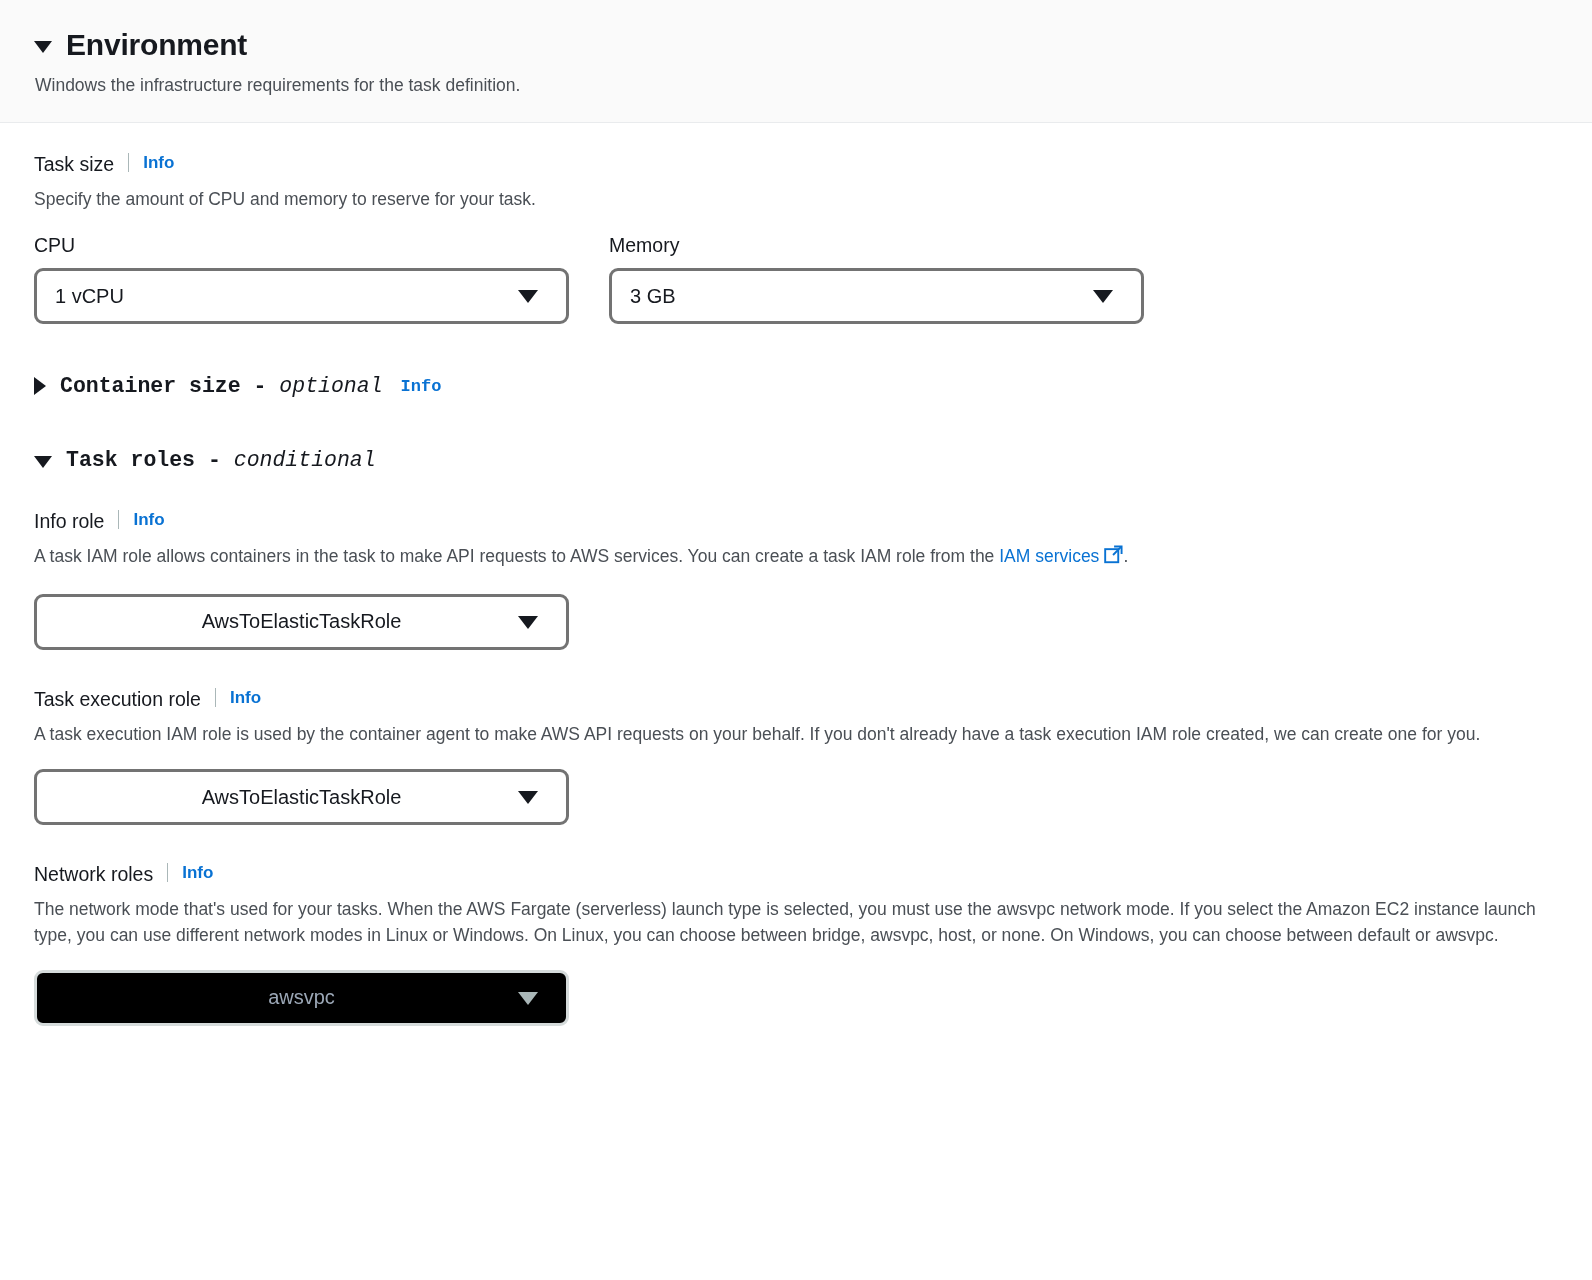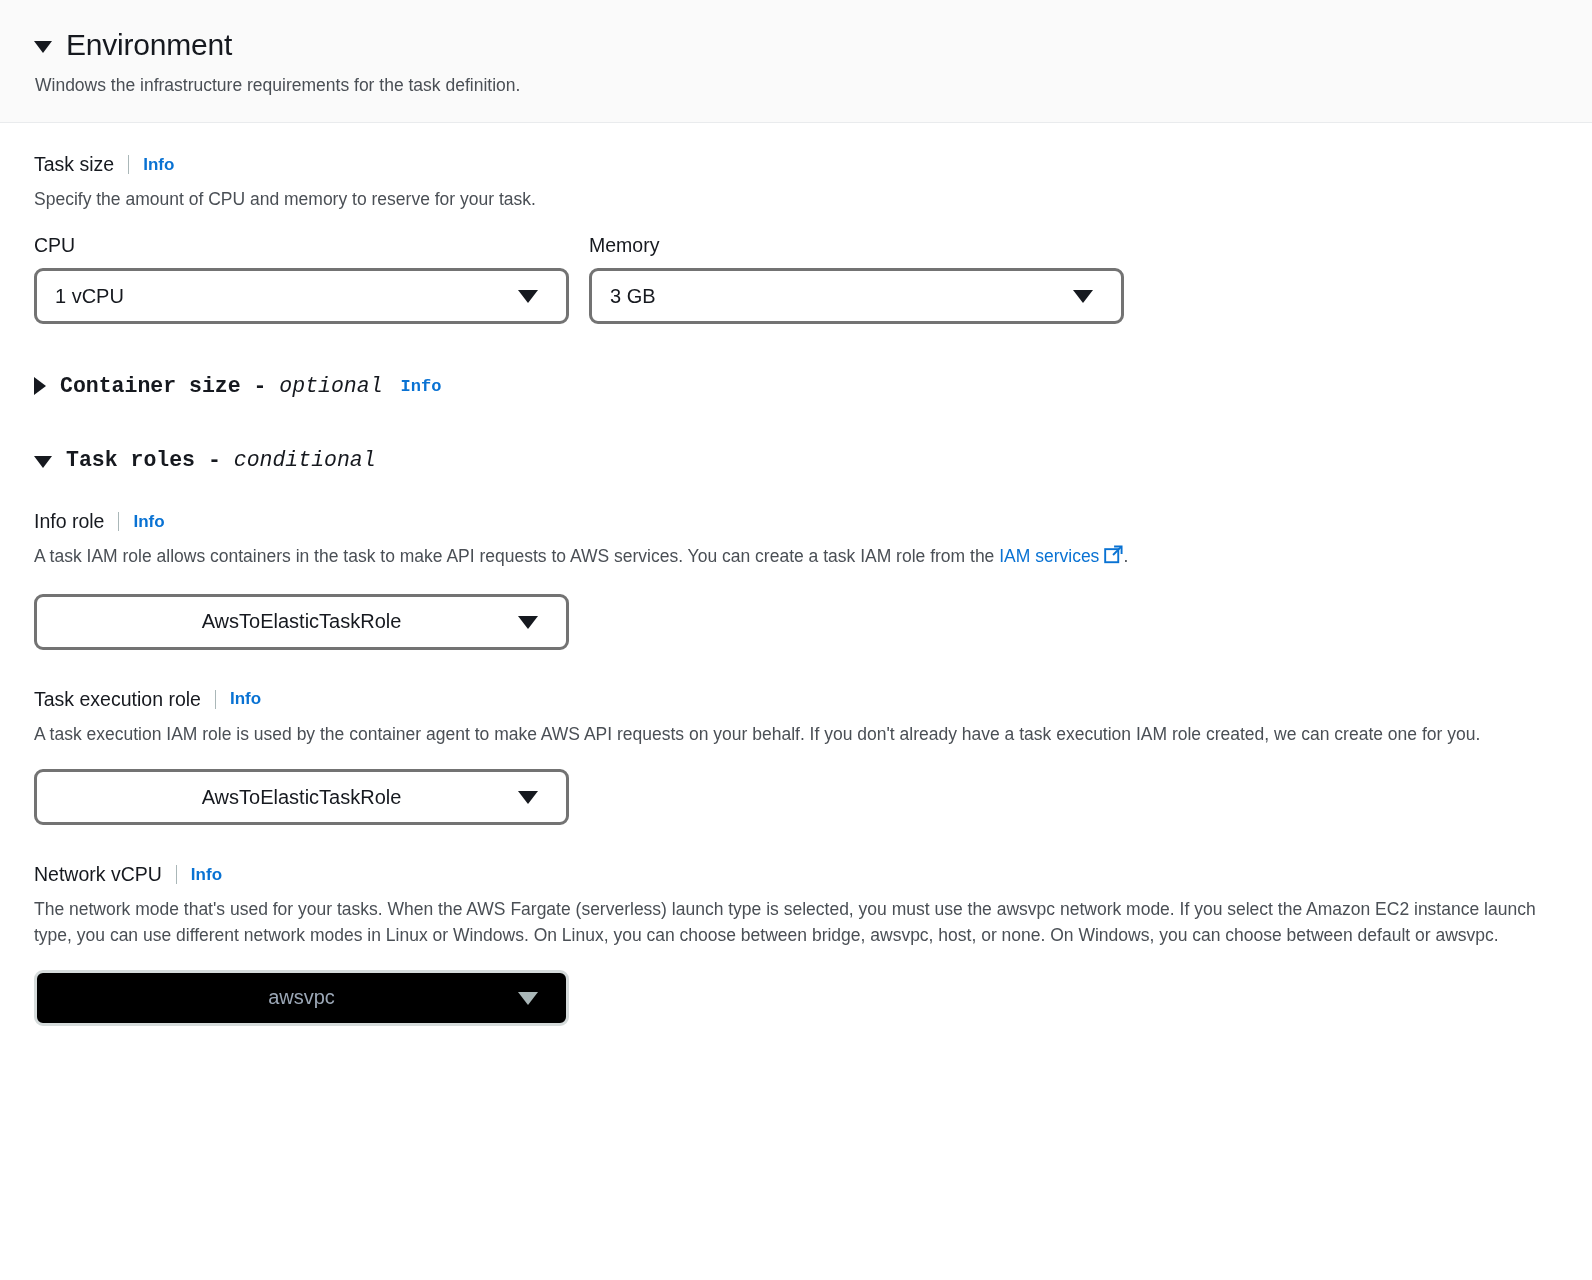--- a/index.html
+++ b/index.html
@@ -45,40 +45,40 @@
     border-top: 12px solid #16191f;
     margin-top: 4px;
   }
   .caret-right {
     border-top: 9px solid transparent;
     border-bottom: 9px solid transparent;
     border-left: 12px solid #16191f;
   }
   .section-title {
     font-size: 30px;
-    font-weight: normal;
+    font-weight: bold;
     letter-spacing: -0.2px;
     line-height: 1.1;
   }
   .section-desc {
     font-size: 17.5px;
     color: #4a4f55;
     margin-top: 14px;
     margin-left: 1px;
   }
 
   
   .body {
     padding: 30px 34px 0 34px;
     box-sizing: border-box;
   }
 
   .field-label-row {
     display: flex;
-    align-items: center;
+    align-items: flex-start;
     gap: 0;
   }
   .field-label {
     font-size: 19.5px;
     font-weight: normal;
     color: #16191f;
   }
   .divider-bar {
     display: inline-block;
     width: 1px;
@@ -95,21 +95,21 @@
   }
   .field-help {
     font-size: 17.5px;
     color: #4a4f55;
     margin-top: 11px;
     line-height: 1.45;
   }
 
   .cols {
     display: flex;
-    gap: 20px;
+    gap: 40px;
     margin-top: 22px;
   }
   .col-label {
     font-size: 19.5px;
     color: #16191f;
     margin-bottom: 11px;
   }
 
   .select {
     position: relative;
@@ -274,21 +274,21 @@
       </div>
       <div class="field-help">A task execution IAM role is used by the container agent to make AWS API requests on your behalf. If you don't already have a task execution IAM role created, we can create one for you.</div>
       <div class="select narrow mt22">
         <span class="value">AwsToElasticTaskRole</span>
         <span class="arrow"></span>
       </div>
     </div>
 
     <div class="block">
       <div class="field-label-row">
-        <span class="field-label">Network vCPU</span>
+        <span class="field-label">Network roles</span>
         <span class="divider-bar"></span>
         <span class="info-link">Info</span>
       </div>
       <div class="field-help">The network mode that's used for your tasks. When the AWS Fargate (serverless) launch type is selected, you must use the awsvpc network mode. If you select the Amazon EC2 instance launch type, you can use different network modes in Linux or Windows. On Linux, you can choose between bridge, awsvpc, host, or none. On Windows, you can choose between default or awsvpc.</div>
       <div class="select narrow disabled mt22">
         <span class="value">awsvpc</span>
         <span class="arrow"></span>
       </div>
     </div>
 

